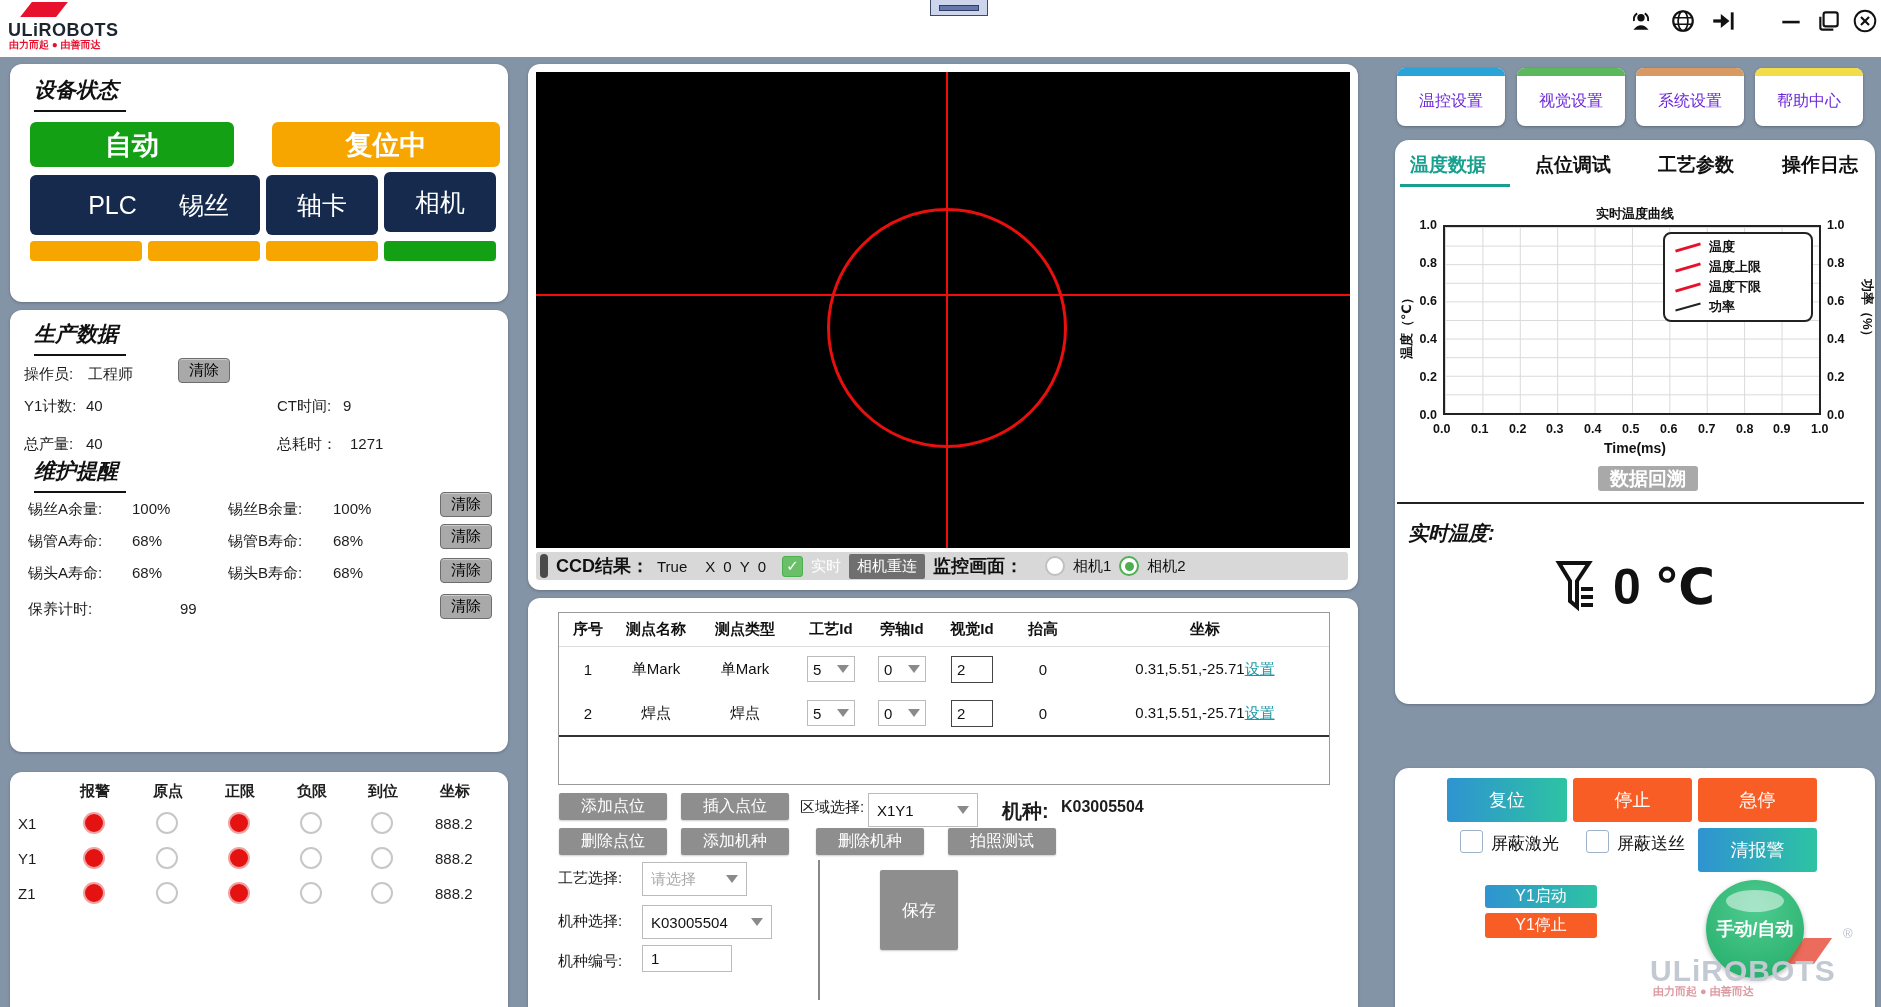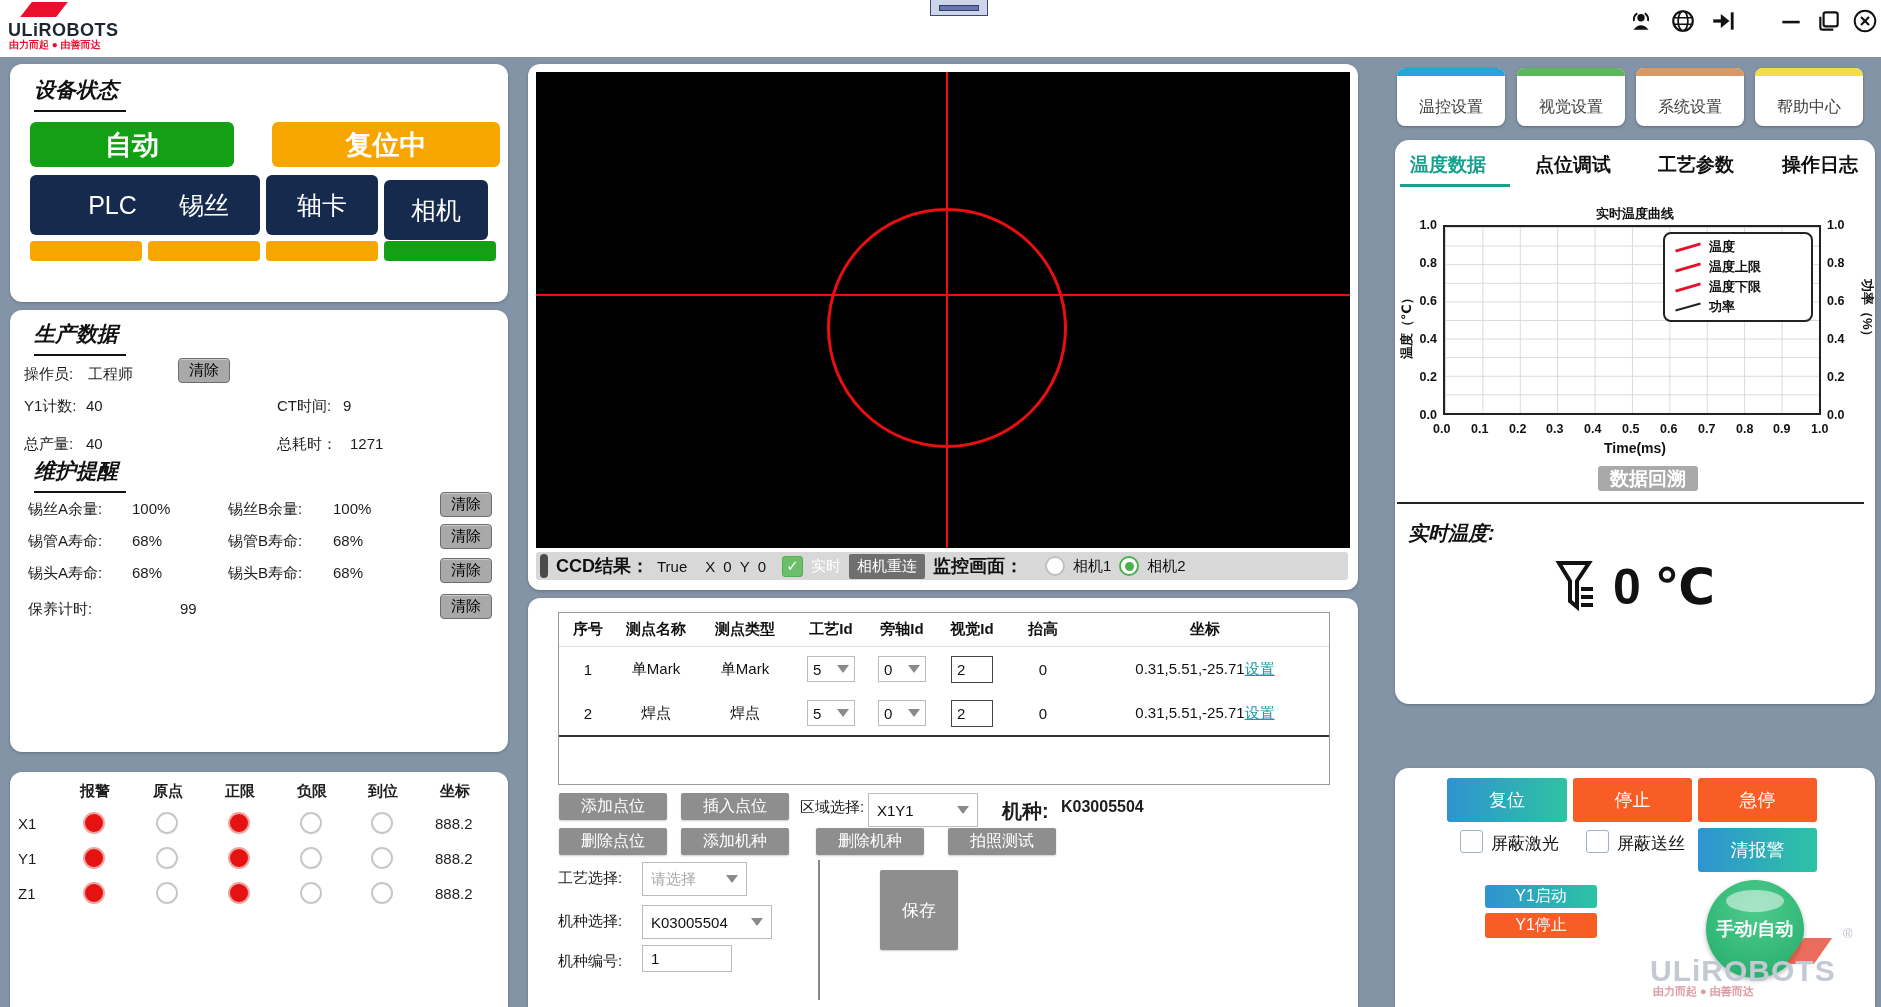--- a/index.html
+++ b/index.html
@@ -53,21 +53,21 @@
   .tri { width:0; height:0; border-left:6px solid transparent; border-right:6px solid transparent; border-top:8px solid #8a8a8a; }
   .mini-input { width:42px; height:27px; border:1px solid #444; background:#fff; text-align:left; padding-left:5px; line-height:25px; margin:0 auto; cursor:text; }
   .setlink { color:#1a9aa8; text-decoration:underline; cursor:pointer; }
   .btn-gray { position:absolute; background:#8e8e8e; color:#fff; font-size:16px; border-radius:2px; display:flex; align-items:center; justify-content:center; cursor:pointer; box-shadow:0 1px 2px rgba(0,0,0,.2); }
   .select-box { position:absolute; border:1px solid #bbb; background:#fff; display:flex; align-items:center; justify-content:space-between; padding:16px 8px; font-size:15px; color:#111; cursor:pointer; }
   .input-box { position:absolute; border:1px solid #bbb; background:#fff; font-size:15px; color:#111; padding:0 8px; display:flex; align-items:center; cursor:text; }
   .vdivider { position:absolute; width:2px; background:#888; }
   
   .card { position:absolute; width:108px; height:58px; background:#fff; border-radius:8px; box-shadow:0 1px 3px rgba(0,0,0,.3); cursor:pointer; }
   .card .stripe { height:8px; border-radius:8px 8px 0 0; }
-  .card .clabel { height:63px; display:flex; align-items:center; justify-content:center; font-size:16px; color:#404040; }
+  .card .clabel { height:50px; display:flex; align-items:center; justify-content:center; font-size:16px; color:#6d28d9; }
   .tab { position:absolute; font-size:19px; font-weight:700; color:#111; cursor:pointer; }
   .tab.active { color:#17a08e; }
   .tab-underline { position:absolute; height:3px; background:#17a08e; }
   .plot { position:absolute; border:2px solid #222; background:#fff;
     background-image:linear-gradient(to right,#d9d9d9 1px,transparent 1px),linear-gradient(to bottom,#d9d9d9 1px,transparent 1px);
     background-size:10% 10%; }
   .tick { position:absolute; font-size:12.5px; font-weight:700; color:#111; }
   .axlab { position:absolute; font-size:13px; font-weight:700; color:#111; }
   .legend { position:absolute; background:#fff; border:2px solid #222; border-radius:8px; padding:4px 10px; display:flex; flex-direction:column; gap:2px; }
   .lrow { display:flex; align-items:center; gap:8px; height:18px; }
@@ -133,21 +133,21 @@
   </div>
 
   <div class="panel" style="left:10px; top:64px; width:498px; height:238px;">
     <div class="sec-title" style="left:24px; top:12px;">设备状态</div>
     <div class="sec-line" style="left:24px; top:46px; width:92px;"></div>
     <div class="btn-mode green-bg" style="left:20px; top:58px; width:204px;">自动</div>
     <div class="btn-mode orange-bg" style="left:262px; top:58px; width:228px;">复位中</div>
     <div class="btn-module" style="left:20px; top:111px; width:133px;padding-left:32px;">PLC</div>
     <div class="btn-module" style="left:138px; top:111px; width:112px;">锡丝</div>
     <div class="btn-module" style="left:256px; top:111px; width:112px;">轴卡</div>
-    <div class="btn-module" style="left:374px; top:116px; width:104px;">相机</div>
+    <div class="btn-module" style="left:374px; top:108px; width:112px;">相机</div>
     <div class="statbar orange-bg" style="left:20px; top:177px; width:112px;"></div>
     <div class="statbar orange-bg" style="left:138px; top:177px; width:112px;"></div>
     <div class="statbar orange-bg" style="left:256px; top:177px; width:112px;"></div>
     <div class="statbar green-bg" style="left:374px; top:177px; width:112px;"></div>
   </div>
 
   <div class="panel" style="left:10px; top:310px; width:498px; height:442px;">
     <div class="sec-title" style="left:24px; top:10px;">生产数据</div>
     <div class="sec-line" style="left:24px; top:44px; width:92px;"></div>
     <span class="t15" style="left:14px; top:55px;">操作员:</span>

